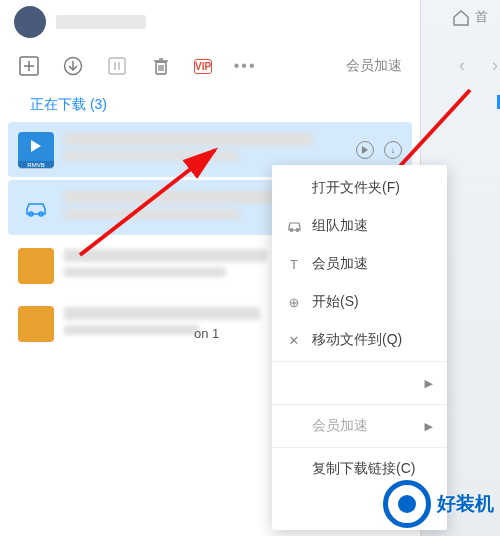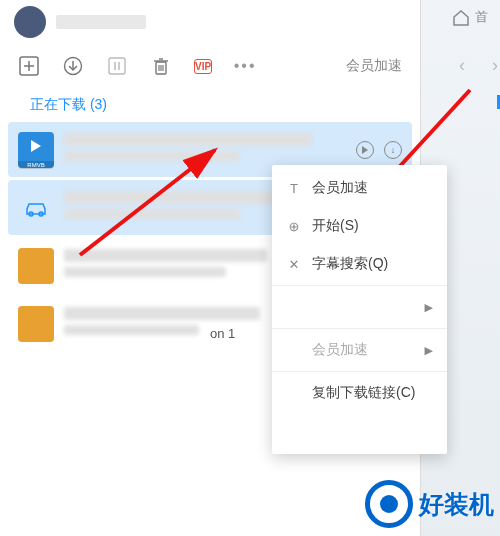--- a/index.html
+++ b/index.html
@@ -45,21 +45,21 @@
     .ctx-item.dim { color: #aaa; }
     .ctx-sep { height: 1px; background: #eee; margin: 2px 0; }
     .ctx-ico { width: 16px; display: inline-flex; justify-content: center; color: #888; font-size: 13px; }
     .ctx-arrow { margin-left: auto; color: #888; font-size: 11px; }
     
     .overlay-arrow { position: absolute; z-index: 8; pointer-events: none; }
     
     .watermark { position: absolute; bottom: 8px; right: 6px; z-index: 20; display: flex; align-items: center; }
     .wm-lens { width: 48px; height: 48px; border: 5px solid #0066cc; border-radius: 50%; display: flex; align-items: center; justify-content: center; background: rgba(255,255,255,0.92); }
     .wm-dot { width: 18px; height: 18px; background: #0066cc; border-radius: 50%; }
-    .wm-txt { color: #0066cc; font-size: 25px; font-weight: bold; margin-left: 6px; text-shadow: 0 0 3px #fff; }
+    .wm-txt { color: #0066cc; font-size: 19px; font-weight: bold; margin-left: 6px; text-shadow: 0 0 3px #fff; }
   </style>
 </head>
 <body>
 
 <div class="left-pane">
   <div class="header">
     <div class="avatar"></div>
     <div class="avatar-label"></div>
   </div>
 
@@ -147,49 +147,63 @@
         <div class="blur-line short" style="width:48%"></div>
       </div>
     </div>
 
     <div class="dl-item gold">
       <div class="file-ico"></div>
       <div class="file-body">
         <div class="blur-line" style="width:58%"></div>
         <div class="blur-line short" style="width:40%"></div>
       </div>
-      <span style="color:#555;font-size:13px;position:absolute;left:202px;bottom:10px">on 1</span>
+      <span style="color:#555;font-size:13px;position:absolute;left:186px;bottom:10px">on 1</span>
     </div>
   </div>
 </div>
 
 <div class="right-pane">
   <div class="right-home">
     <svg width="20" height="20" viewBox="0 0 20 20">
         <path d="M3 9 L10 3 L17 9 L17 17 L3 17 Z" fill="none" stroke="#888" stroke-width="1.5"></path>
       </svg>
     <span style="font-size:13px;vertical-align:top">首</span>
   </div>
   <div class="right-arrow-l">‹</div>
   <div class="right-arrow-r">›</div>
   <div class="right-marker"></div>
 </div>
 
 <div class="ctx-menu">
   <div class="ctx-item">
+      <span class="ctx-ico"></span>
+      <span>打开文件夹(F)</span>
+    </div>
+  <div class="ctx-item">
+      <span class="ctx-ico">
+        <svg width="15" height="11" viewBox="0 0 15 11">
+          <path d="M2 6 L3 2 L12 2 L13 6 L13 9 L2 9 Z" fill="none" stroke="#888" stroke-width="1.2"></path>
+          <circle cx="4.5" cy="9" r="1.3" fill="none" stroke="#888" stroke-width="1.2"></circle>
+          <circle cx="10.5" cy="9" r="1.3" fill="none" stroke="#888" stroke-width="1.2"></circle>
+        </svg>
+      </span>
+      <span>组队加速</span>
+    </div>
+  <div class="ctx-item">
       <span class="ctx-ico">T</span>
       <span>会员加速</span>
     </div>
   <div class="ctx-item">
       <span class="ctx-ico">⊕</span>
       <span>开始(S)</span>
     </div>
   <div class="ctx-item">
       <span class="ctx-ico">✕</span>
-      <span>字幕搜索(Q)</span>
+      <span>移动文件到(Q)</span>
     </div>
   <div class="ctx-sep"></div>
   <div class="ctx-item">
       <span class="ctx-ico"></span>
       <span class="ctx-arrow">▶</span>
     </div>
   <div class="ctx-sep"></div>
   <div class="ctx-item dim">
       <span class="ctx-ico"></span>
       <span>会员加速</span>

